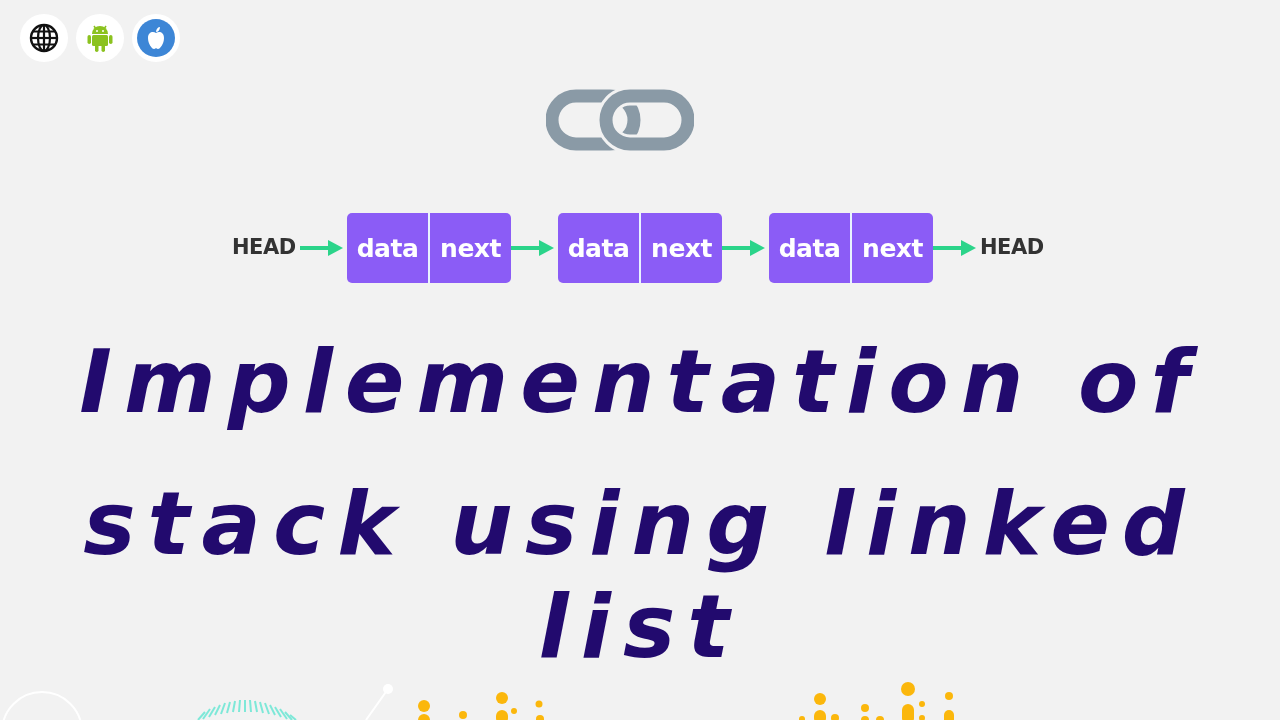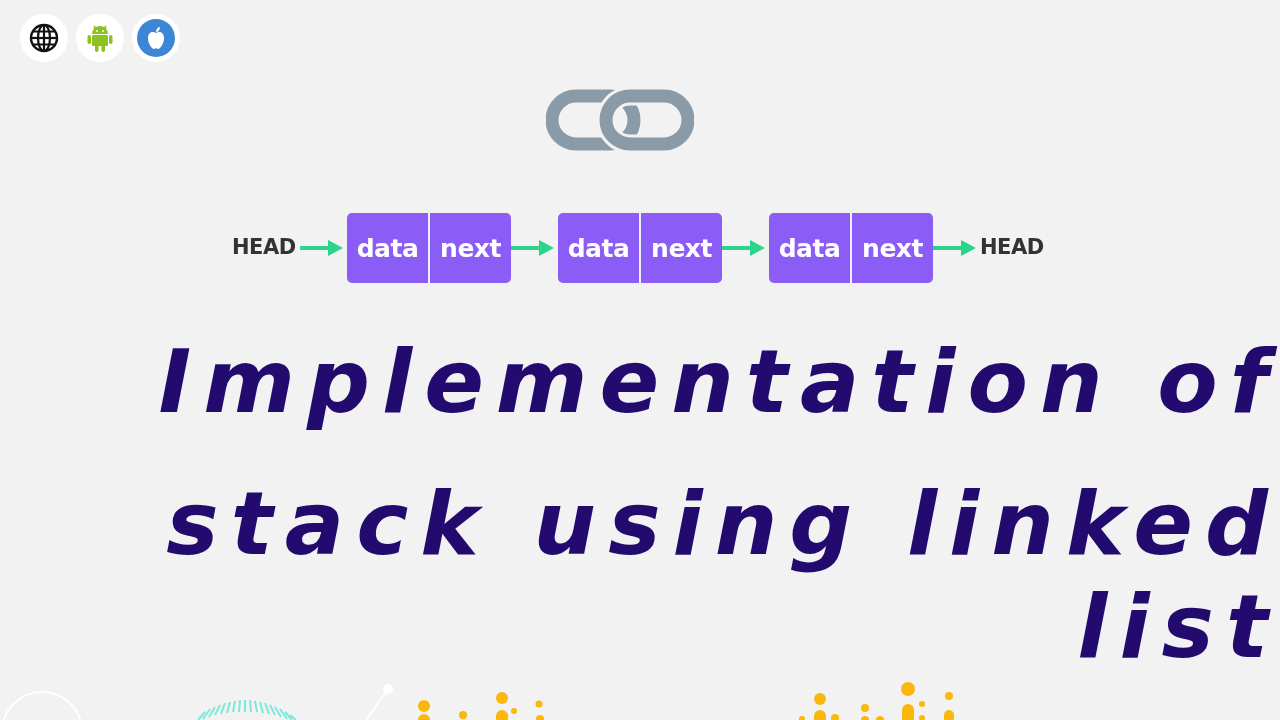--- a/index.html
+++ b/index.html
@@ -30,21 +30,21 @@
       background: #8b5cf6; display: flex; overflow: hidden;
     }
     .node .cell {
       flex: 1; display: flex; align-items: center; justify-content: center;
       color: #ffffff; font-weight: bold; font-size: 25px;
       font-family: "DejaVu Sans", sans-serif; letter-spacing: -0.5px;
     }
     .node .cell.first { border-right: 2px solid #e9f3ff; }
 
     .title {
-      position: absolute; left: 0; width: 1280px; text-align: right;
+      position: absolute; left: 0; width: 1280px; text-align: center;
       color: #220a6e; font-weight: bold; font-style: italic;
       font-size: 88px; letter-spacing: 12px;
       font-family: "DejaVu Sans", sans-serif;
     }
     .title.l1 { top: 330px; }
     .title.l2 { top: 472px; }
 
     .deco { position: absolute; left: 0; top: 640px; width: 1280px; height: 80px; }
   </style>
 </head>

